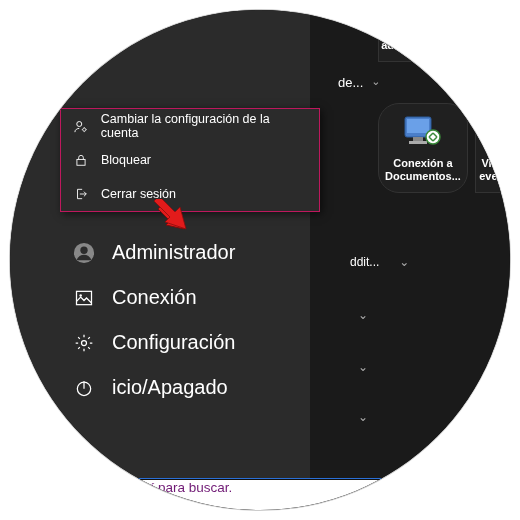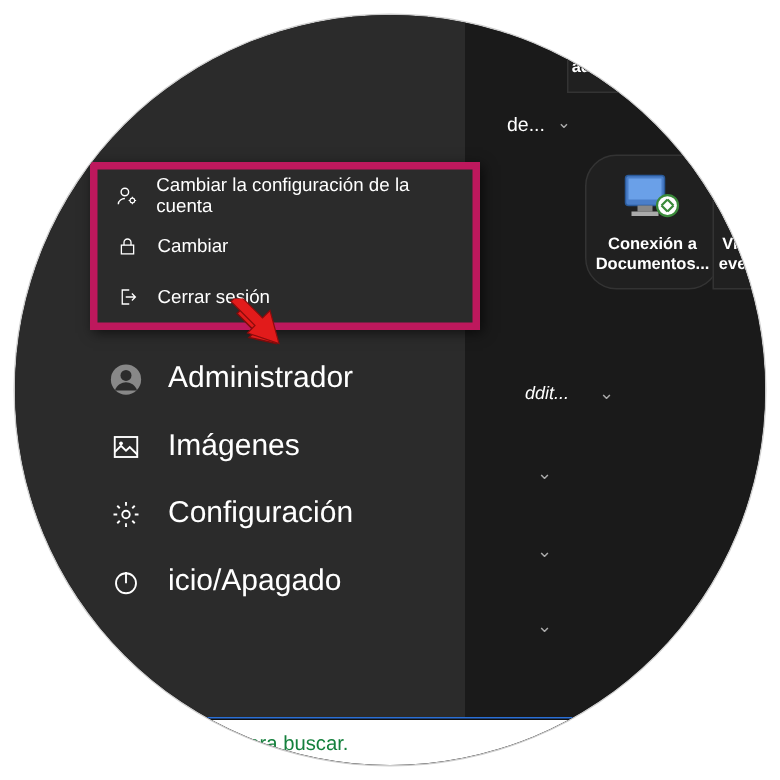--- a/index.html
+++ b/index.html
@@ -8,21 +8,21 @@
     width: 500px; height: 500px; border-radius: 50%;
     position: absolute; top: 10px; left: 10px; overflow: hidden;
     background: #000; box-shadow: 0 0 0 1px #ccc;
   }
   .start-menu {
     position: absolute; left: 0; top: 0; width: 300px; height: 470px;
     background: #2b2b2b; color: #fff;
   }
   .context-menu {
     position: absolute; left: 50px; top: 98px; width: 260px;
-    background: #2b2b2b; border: 5px solid #be185d;
+    background: #2b2b2b; border: 1px solid #be185d;
     box-shadow: 2px 2px 8px rgba(0,0,0,0.6);
   }
   .ctx-item {
     display: flex; align-items: center; height: 34px;
     padding: 0 10px; font-size: 12.5px; color: #fff; cursor: pointer;
   }
   .ctx-icon { width: 20px; display: inline-flex; justify-content: center; margin-right: 10px; }
   .sidebar-list {
     position: absolute; left: 60px; top: 220px; width: 230px;
   }
@@ -46,22 +46,22 @@
     position: absolute; color: #fff; font-size: 13px;
     display: flex; align-items: flex-start;
   }
   .chev { margin-left: 8px; font-size: 11px; color: #aaa; }
   .taskbar {
     position: absolute; left: 0; bottom: 0; width: 500px; height: 32px;
     background: #101010; border-top: 1px solid #2a6fd6;
   }
   .search-box {
     position: absolute; left: 110px; bottom: 0; width: 280px; height: 30px;
-    background: #fff; color: #15803d; font-size: 13.5px;
-    display: flex; align-items: center; padding: 0 8px;
+    background: #fff; color: #701a75; font-size: 13.5px;
+    display: flex; padding: 0 8px;
   }
   .red-arrow {
     position: absolute; left: 140px; top: 189px; width: 40px; height: 40px;
     z-index: 50;
   }
   .chev-box { position: absolute; color:#aaa; font-size:12px; }
   svg { display: block; }
 </style>
 </head>
 <body>
@@ -80,21 +80,21 @@
             <rect x="3" y="3" width="18" height="18" fill="#3a6ea5"></rect>
             <path d="M7 14 L11 8 L14 12 L17 7" stroke="#fff" stroke-width="1.5" fill="none"></path>
           </svg>
       </div>
       <div class="tile-label">
         <div>Herramienta...</div>
         <div>administrativa...</div>
       </div>
     </div>
 
-    <div class="tile-small" style="position:absolute; left:80px; top:93px;border-radius:21px;">
+    <div class="tile-small" style="position:absolute; left:68px; top:93px;border-radius:21px;">
       <div class="tile-icon">
         <svg width="40" height="36" viewBox="0 0 40 36">
           <rect x="2" y="2" width="26" height="20" rx="2" fill="#4a7ec9" stroke="#2a5a9a"></rect>
           <rect x="4" y="4" width="22" height="14" fill="#6aa0e8"></rect>
           <rect x="10" y="22" width="10" height="4" fill="#888"></rect>
           <rect x="6" y="26" width="18" height="3" fill="#aaa"></rect>
           <circle cx="30" cy="22" r="7" fill="#fff" stroke="#3a8a3a" stroke-width="1.5"></circle>
           <path d="M26 22 L30 18 M30 18 L34 22 M26 22 L30 26 M30 26 L34 22" stroke="#3a8a3a" stroke-width="1.5" fill="none"></path>
         </svg>
       </div>
@@ -112,21 +112,21 @@
             <rect x="6" y="10" width="10" height="2" fill="#fff"></rect>
           </svg>
       </div>
       <div class="tile-label">
         <div>Visor d</div>
         <div>eventos</div>
       </div>
     </div>
 
     <div class="chev-box" style="left:40px; top:245px;">
-      <span style="color:#fff; margin-right:20px;font-style:italic;">ddit...</span>⌄
+      <span style="color:#fff; margin-right:20px;">ddit...</span>⌄
     </div>
     <div class="chev-box" style="left:48px; top:298px;">⌄</div>
     <div class="chev-box" style="left:48px; top:350px;">⌄</div>
     <div class="chev-box" style="left:48px; top:400px;">⌄</div>
   </div>
 
   <div class="start-menu">
 
     <div class="sidebar-list">
       <div class="side-item">
@@ -140,21 +140,21 @@
         <span>Administrador</span>
       </div>
       <div class="side-item">
         <span class="side-icon">
           <svg width="20" height="20" viewBox="0 0 24 24">
               <rect x="3" y="4" width="18" height="16" fill="none" stroke="#fff" stroke-width="1.5"></rect>
               <path d="M3 16l5-5 4 4 3-3 6 6" fill="none" stroke="#fff" stroke-width="1.5"></path>
               <circle cx="8" cy="9" r="1.5" fill="#fff"></circle>
             </svg>
         </span>
-        <span>Imágenes</span>
+        <span>Conexión</span>
       </div>
       <div class="side-item">
         <span class="side-icon">
           <svg width="20" height="20" viewBox="0 0 24 24">
               <circle cx="12" cy="12" r="3" fill="none" stroke="#fff" stroke-width="1.5"></circle>
               <path d="M12 2v3M12 19v3M2 12h3M19 12h3M5 5l2 2M17 17l2 2M19 5l-2 2M7 17l-2 2" stroke="#fff" stroke-width="1.5"></path>
             </svg>
         </span>
         <span>Configuración</span>
       </div>
@@ -182,21 +182,21 @@
       </span>
       <span>Cambiar la configuración de la cuenta</span>
     </div>
     <div class="ctx-item">
       <span class="ctx-icon">
         <svg width="14" height="14" viewBox="0 0 24 24">
             <rect x="5" y="11" width="14" height="10" fill="none" stroke="#fff" stroke-width="1.5"></rect>
             <path d="M8 11V8a4 4 0 018 0v3" fill="none" stroke="#fff" stroke-width="1.5"></path>
           </svg>
       </span>
-      <span>Cambiar</span>
+      <span>Bloquear</span>
     </div>
     <div class="ctx-item">
       <span class="ctx-icon">
         <svg width="14" height="14" viewBox="0 0 24 24">
             <path d="M14 4h-8v16h8" fill="none" stroke="#fff" stroke-width="1.5"></path>
             <path d="M10 12h11M17 8l4 4-4 4" fill="none" stroke="#fff" stroke-width="1.5"></path>
           </svg>
       </span>
       <span>Cerrar sesión</span>
     </div>

